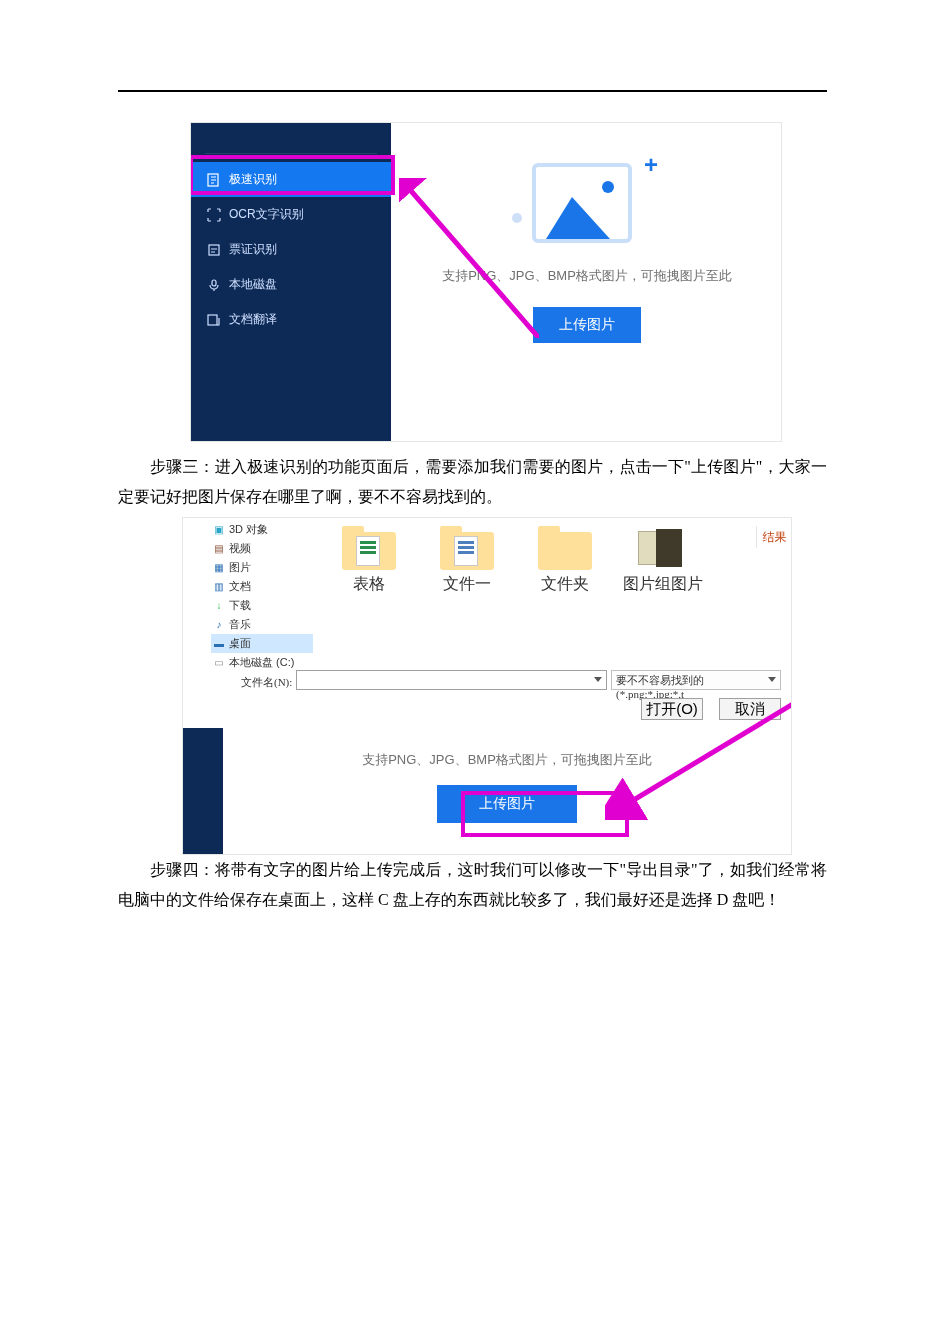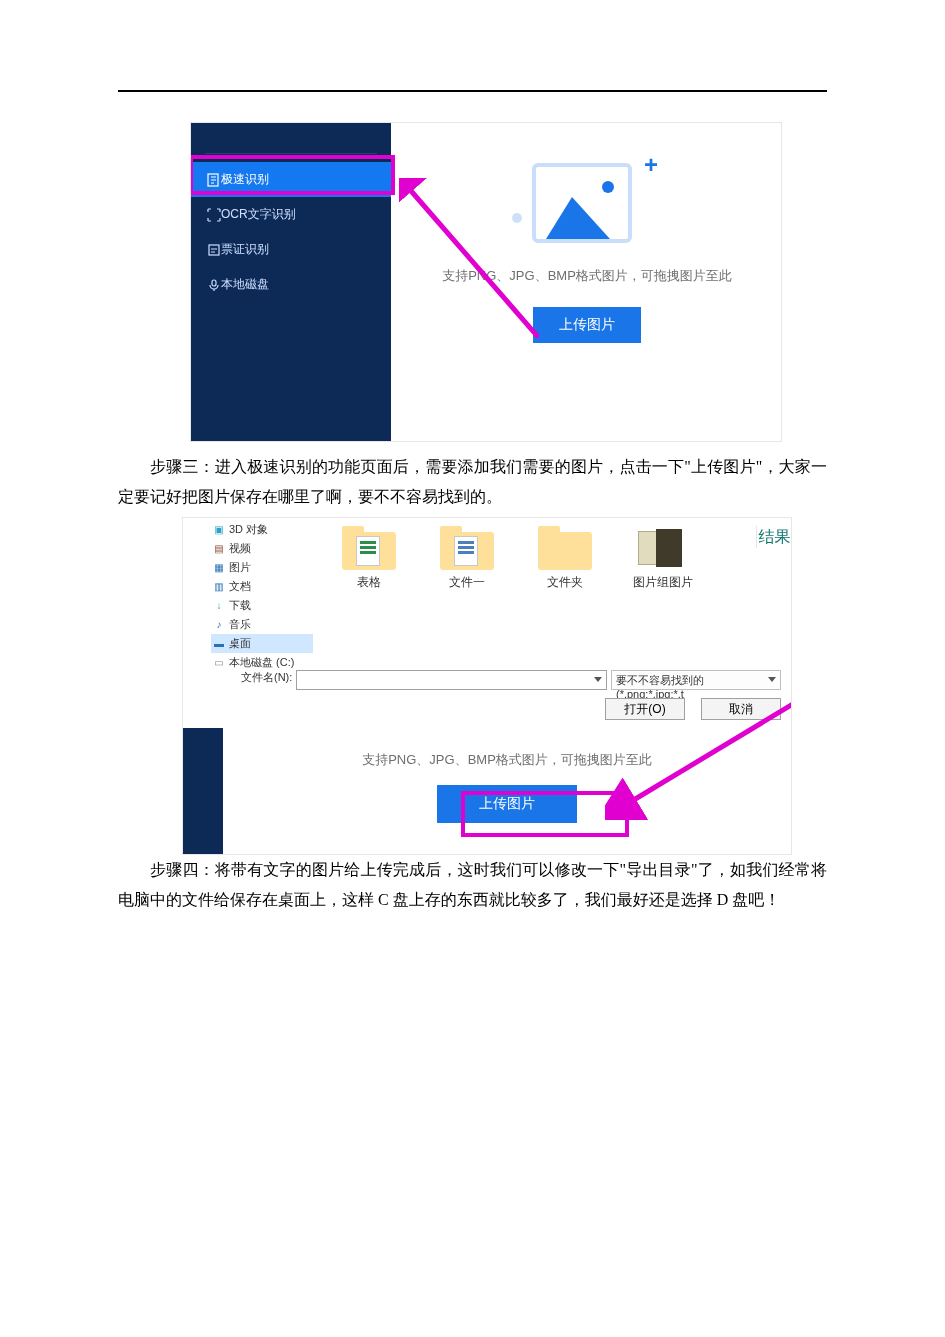--- a/index.html
+++ b/index.html
@@ -38,20 +38,21 @@
     font-size: 12px;
     padding-top: 30px;
   }
   .s1-sidebar-divider {
     border-top: 1px solid #274168;
     margin: 0 14px 8px 14px;
   }
   .s1-item {
     display: flex;
     align-items: center;
+    gap: 8px;
     padding: 9px 16px;
     cursor: pointer;
   }
   .s1-item.active {
     background: #1478f0;
     color: #fff;
   }
   .s1-icon {
     width: 14px; height: 14px;
     display: inline-flex;
@@ -245,30 +246,31 @@
     border: 1px solid #b0ab8c;
     margin-left: -6px;
   }
   .th-pic .ph2 {
     width: 26px; height: 38px;
     background: #3f3a2a;
     display: inline-block;
     margin-left: -4px;
   }
   .thumb .lbl {
-    font-size: 12px;
+    font-size: 16px;
     color: #333;
   }
   .s2-filename-row {
     position: absolute;
     left: 58px; top: 152px;
     right: 10px;
     display: flex;
-    align-items: flex-start;
+    align-items: flex-end;
     gap: 4px;
+    font-family: Liberation Serif, serif;
   }
   .s2-filename-row .lbl { white-space: nowrap; }
   .fn-input {
     flex: 1;
     height: 20px;
     border: 1px solid #a0a0a0;
     background: #fff;
     padding: 0 16px 0 4px;
     position: relative;
   }
@@ -288,24 +290,24 @@
     border-left: 4px solid transparent;
     border-right: 4px solid transparent;
     border-top: 5px solid #555;
   }
   .s2-btnrow {
     position: absolute;
     right: 10px; top: 180px;
     display: flex; gap: 16px;
   }
   .win-btn {
-    width: 80px; height: 22px;
+    width: 62px; height: 22px;
     border: 1px solid #a0a0a0;
     background: #f4f4f4;
-    font-size: 12px;
+    font-size: 15px;
     cursor: pointer;
   }
   .s2-lower {
     position: absolute;
     left: 40px; right: 0; top: 215px; bottom: 0;
     background: #fff;
     text-align: center;
   }
   .s2-lower .support-line { font-size: 13px; margin: 18px 0 16px 0; color:#6f6f6f; }
   .upload-btn2 {
@@ -321,22 +323,22 @@
     position: absolute;
     border: 4px solid #e000d0;
     pointer-events: none;
   }
   .s2-result-tab {
     position: absolute;
     right: -1px; top: 8px;
     width: 36px; height: 22px;
     background: #fff;
     border-left: 1px solid #e6e6e6;
-    font-size: 16px;
-    color: #0f766e;
+    font-size: 12px;
+    color: #c2410c;
     display: flex; align-items: center; justify-content: center;
   }
   .arrow2 {
     position: absolute;
     right: -4px; top: 182px;
     width: 190px; height: 120px;
     pointer-events: none;
   }
 </style>
 </head>
@@ -377,20 +379,29 @@
       </div>
       <div class="s1-item">
         <span class="s1-icon">
           <svg width="14" height="14" viewBox="0 0 14 14">
               <rect x="5" y="2" width="4" height="6" rx="2" fill="none" stroke="#cfe0ff" stroke-width="1.2"></rect>
               <path d="M3 7a4 4 0 0 0 8 0M7 11v2" stroke="#cfe0ff" stroke-width="1.2" fill="none"></path>
             </svg>
         </span>
         <span>本地磁盘</span>
       </div>
+      <div class="s1-item">
+        <span class="s1-icon">
+          <svg width="14" height="14" viewBox="0 0 14 14">
+              <rect x="1" y="2" width="9" height="10" fill="none" stroke="#cfe0ff" stroke-width="1.2"></rect>
+              <path d="M12 5v7h-2" stroke="#cfe0ff" stroke-width="1.2" fill="none"></path>
+            </svg>
+        </span>
+        <span>文档翻译</span>
+      </div>
     </div>
 
     <div class="s1-content">
       <div class="upload-area">
         <div class="img-placeholder">
           <div class="frame">
               <div class="sun"></div>
               <div class="mtn"></div>
             </div>
           <div class="dotL"></div>

